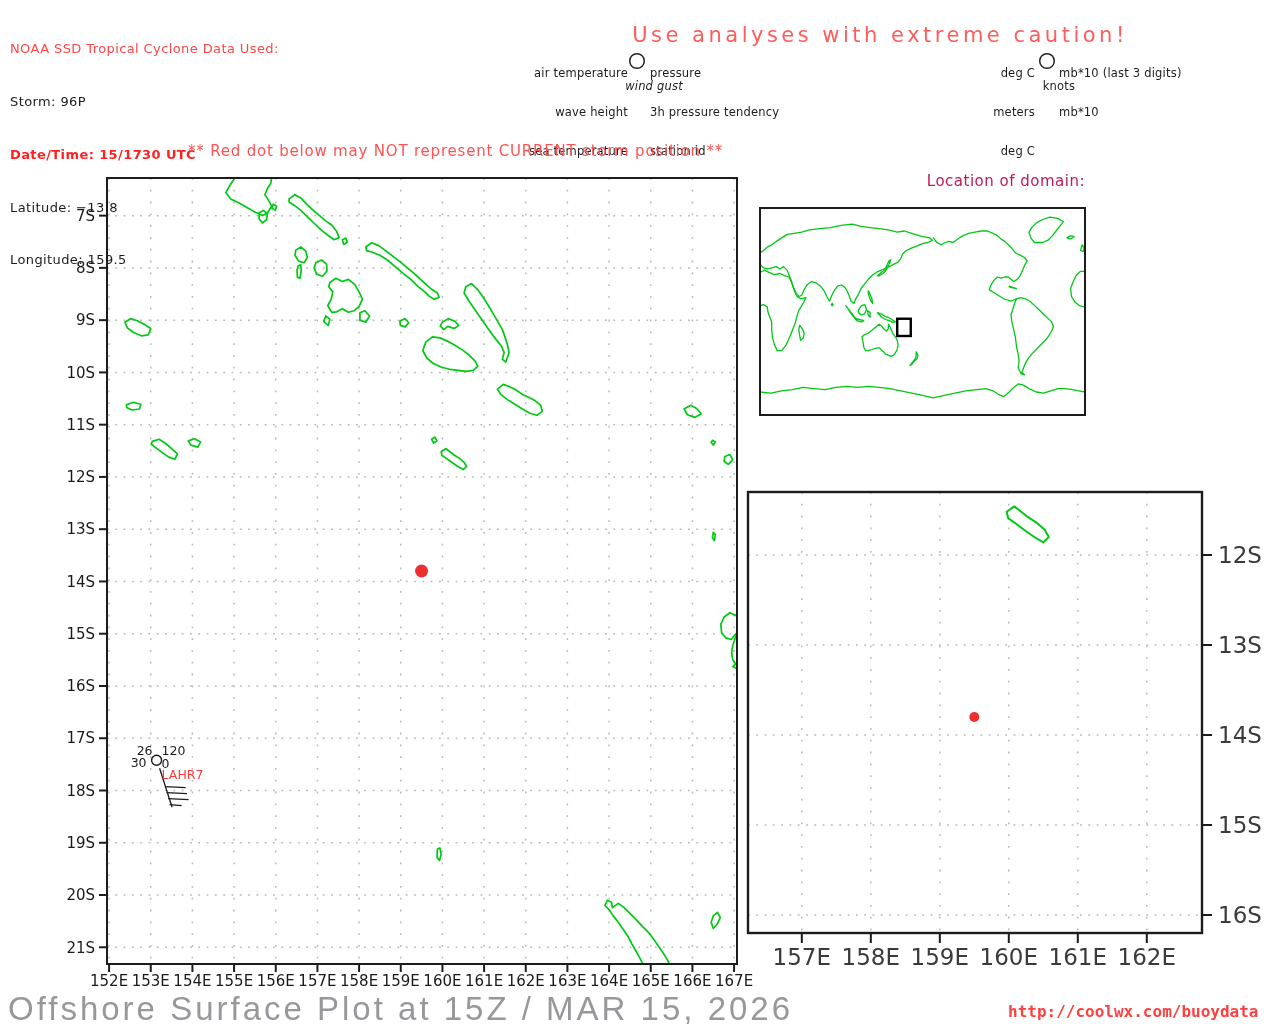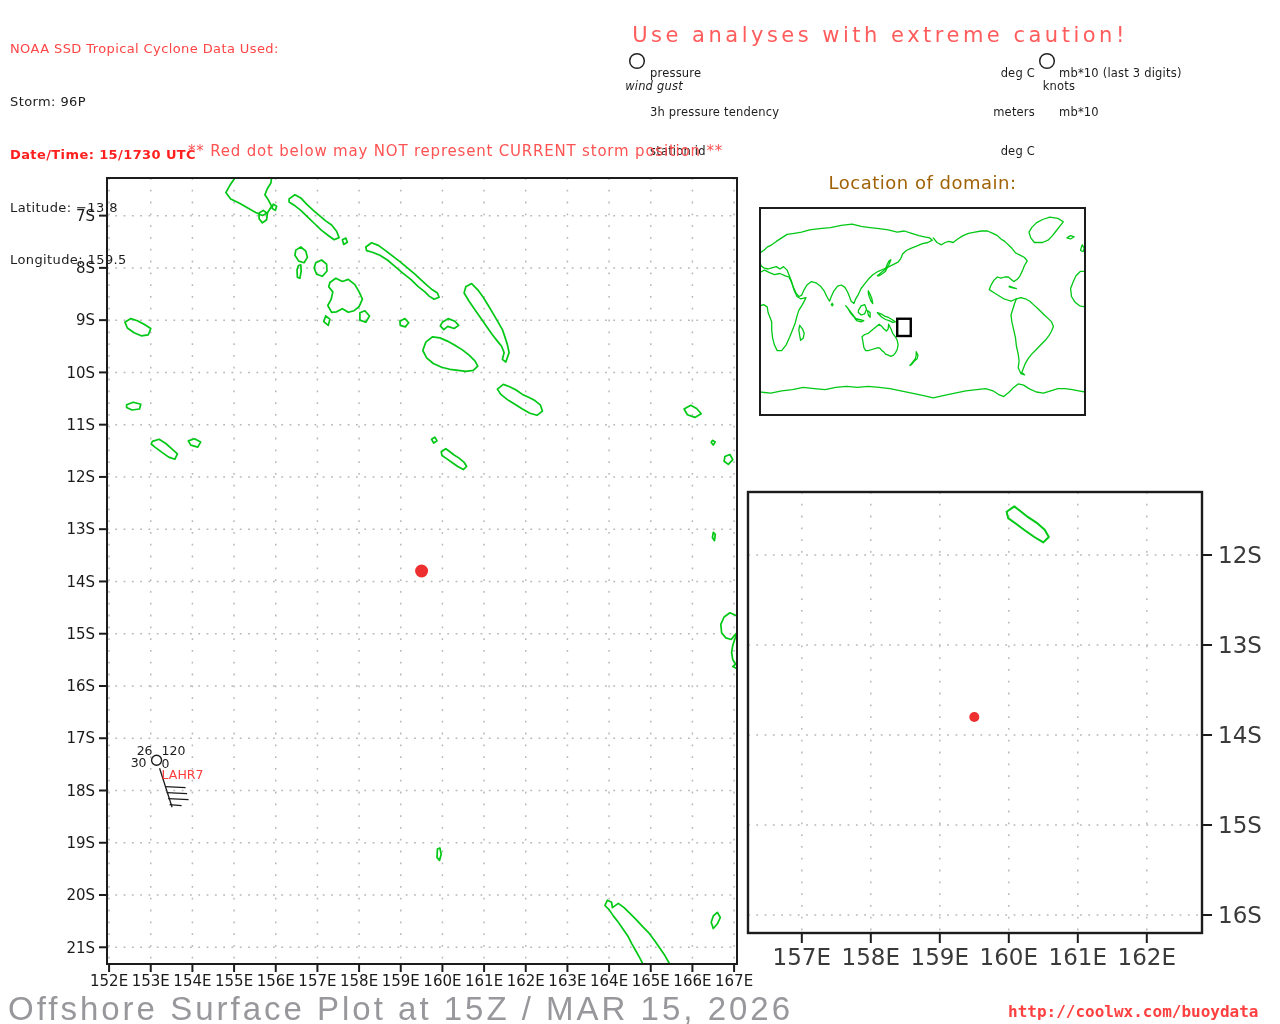--- a/index.html
+++ b/index.html
@@ -11,22 +11,22 @@
   .hdr .rb{color:var(--bold_red);font-weight:bold;}
   .caution{position:absolute;left:620px;top:0;width:520px;text-align:center;
            font-size:21px;letter-spacing:3.5px;color:var(--caution_red);white-space:nowrap;margin-top:23px;}
   .lg{position:absolute;font-size:11.5px;line-height:13px;color:var(--text);
       letter-spacing:.2px;white-space:pre;}
   .lg-right-align{text-align:right;}
   .lg-center{text-align:center;}
   .lgcircle{position:absolute;}
   .warning{position:absolute;left:188px;top:142px;font-size:15px;letter-spacing:.8px;
            color:var(--warning_red);white-space:nowrap;}
-  .inset-title{position:absolute;left:760px;top:172px;width:325px;text-align:center;
-               font-size:18px;letter-spacing:.5px;color:#a16207;}
+  .inset-title{position:absolute;left:760px;top:172px;width:325px;text-align:right;
+               font-size:15px;letter-spacing:.5px;color:#be185d;}
   .map{position:absolute;overflow:visible;}
   .footer-title{position:absolute;left:8px;top:990px;font-size:33px;letter-spacing:3px;
                 color:var(--title_gray);white-space:nowrap;
                 font-family:"Liberation Sans","DejaVu Sans",sans-serif;font-weight:400;}
   .footer-url{position:absolute;left:1008px;top:1002px;font-size:16px;
               font-family:"DejaVu Sans Mono",monospace;color:var(--url_red);white-space:nowrap;font-weight:bold;}
   svg text{font-family:"DejaVu Sans",sans-serif;}
 </style>
 </head>
 <body>
@@ -36,20 +36,25 @@
   <div class="hdr">
     <div class="r1">NOAA SSD Tropical Cyclone Data Used:</div>
     <div>Storm: 96P</div>
     <div class="rb">Date/Time: 15/1730 UTC</div>
     <div>Latitude: −13.8</div>
     <div>Longitude: 159.5</div>
   </div>
 
   <div class="caution">Use analyses with extreme caution!</div>
 
+  <div class="lg lg-right-align" style="right:652px;top:41px;">
+    <div>air temperature</div>
+    <div>wave height</div>
+    <div>sea temperature</div>
+  </div>
   <svg class="lgcircle" style="left:628px;top:52px;" width="18" height="18">
     <circle cx="9" cy="9" r="7.3" fill="none" stroke="#222" stroke-width="1.5"></circle>
   </svg>
   <div class="lg" style="left:650px;top:41px;">
     <div>pressure</div>
     <div>3h pressure tendency</div>
     <div>station id</div>
   </div>
   <div class="lg lg-center" style="left:604px;top:80px;width:100px;font-style:italic;">wind gust</div>
 

